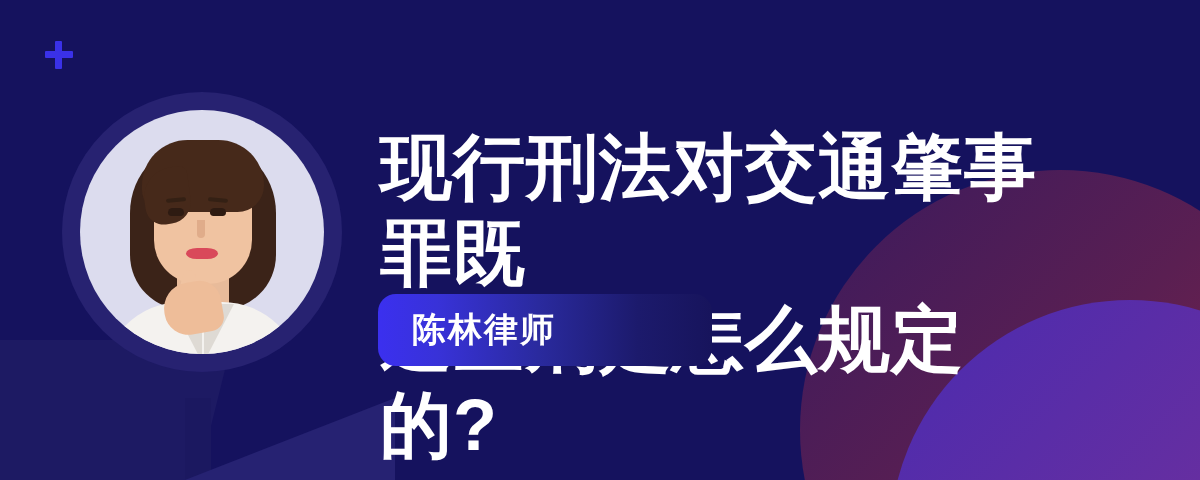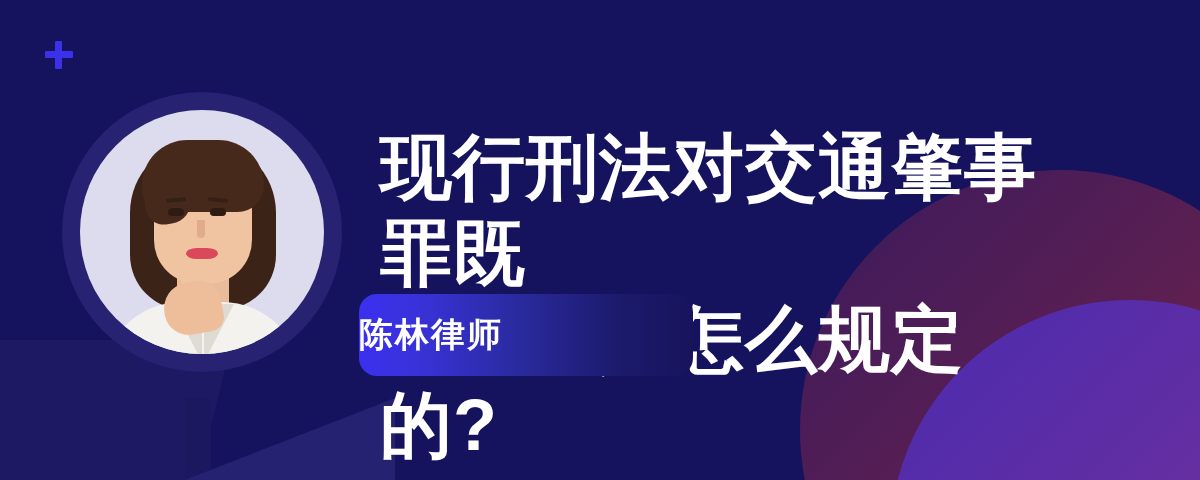--- a/index.html
+++ b/index.html
@@ -245,28 +245,29 @@
     font-size: 72px;
     font-weight: bold;
     line-height: 86px;
     letter-spacing: 1px;
     white-space: pre-line;
   }
 
   
   .name-pill {
     position: absolute;
-    left: 359px;
+    left: 378px;
     top: 294px;
     width: 334px;
-    height: 82px;
+    height: 72px;
     border-radius: 18px;
     background: linear-gradient(90deg, #3b30ef 0%, #3832d8 18%, #2a2a9e 48%, #1c1a6c 78%, #17145c 100%);
     display: flex;
     align-items: center;
+    padding-left: 34px;
     border: none;
     cursor: pointer;
   }
   .name-pill-label {
     color: #ffffff;
     font-size: 34px;
     font-weight: bold;
     letter-spacing: 2px;
   }
 </style>

